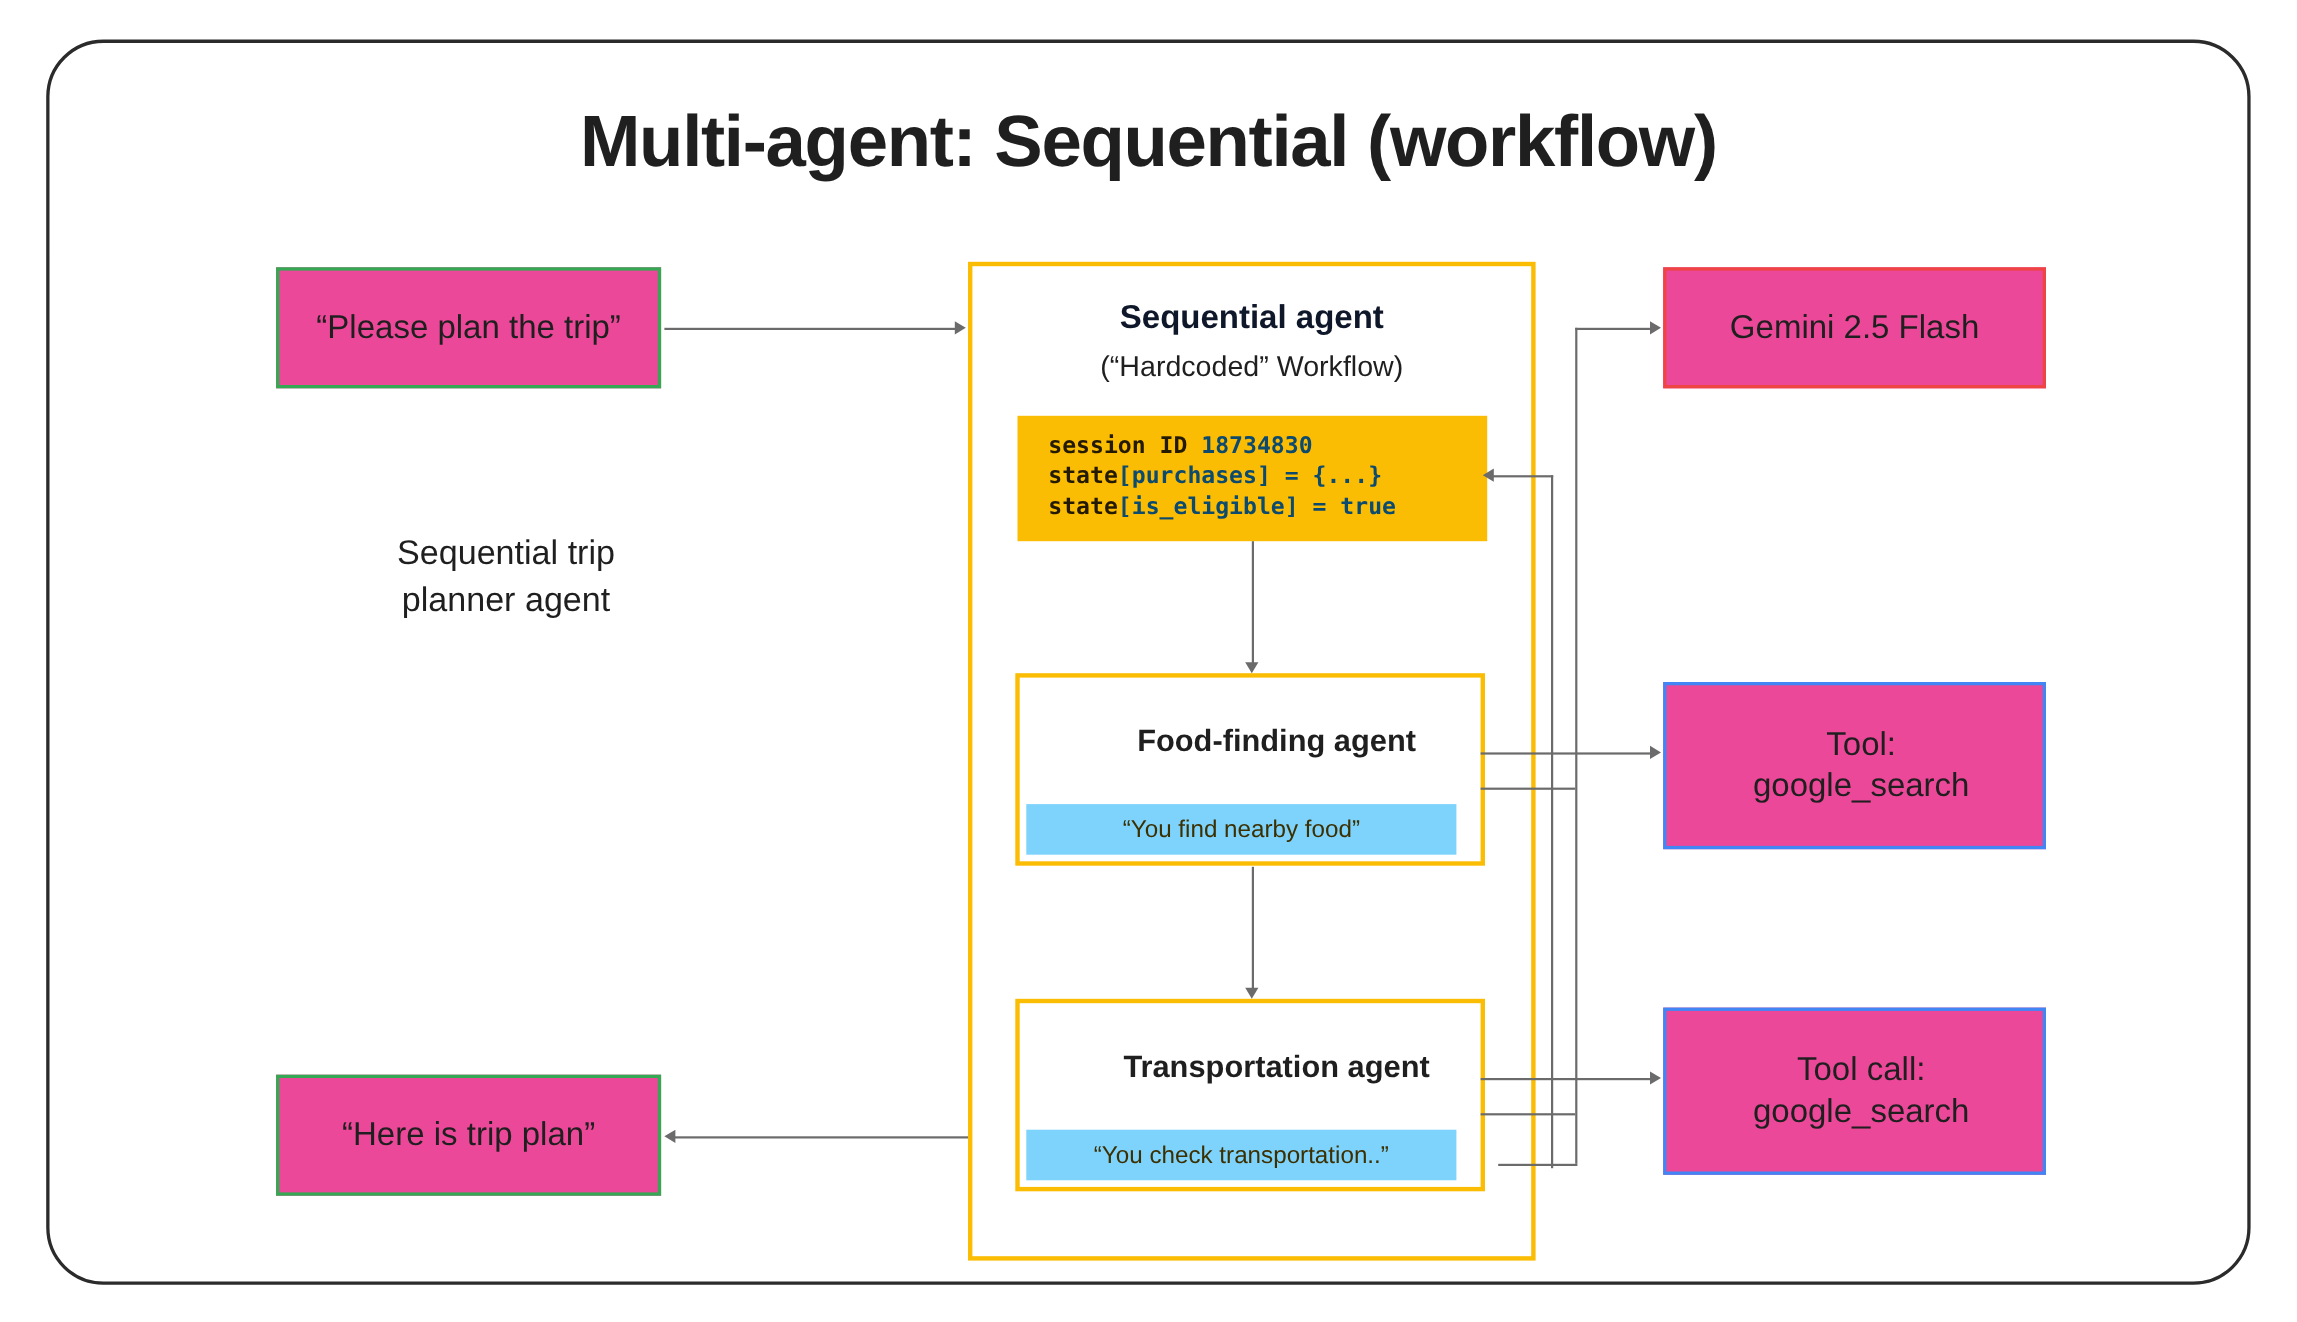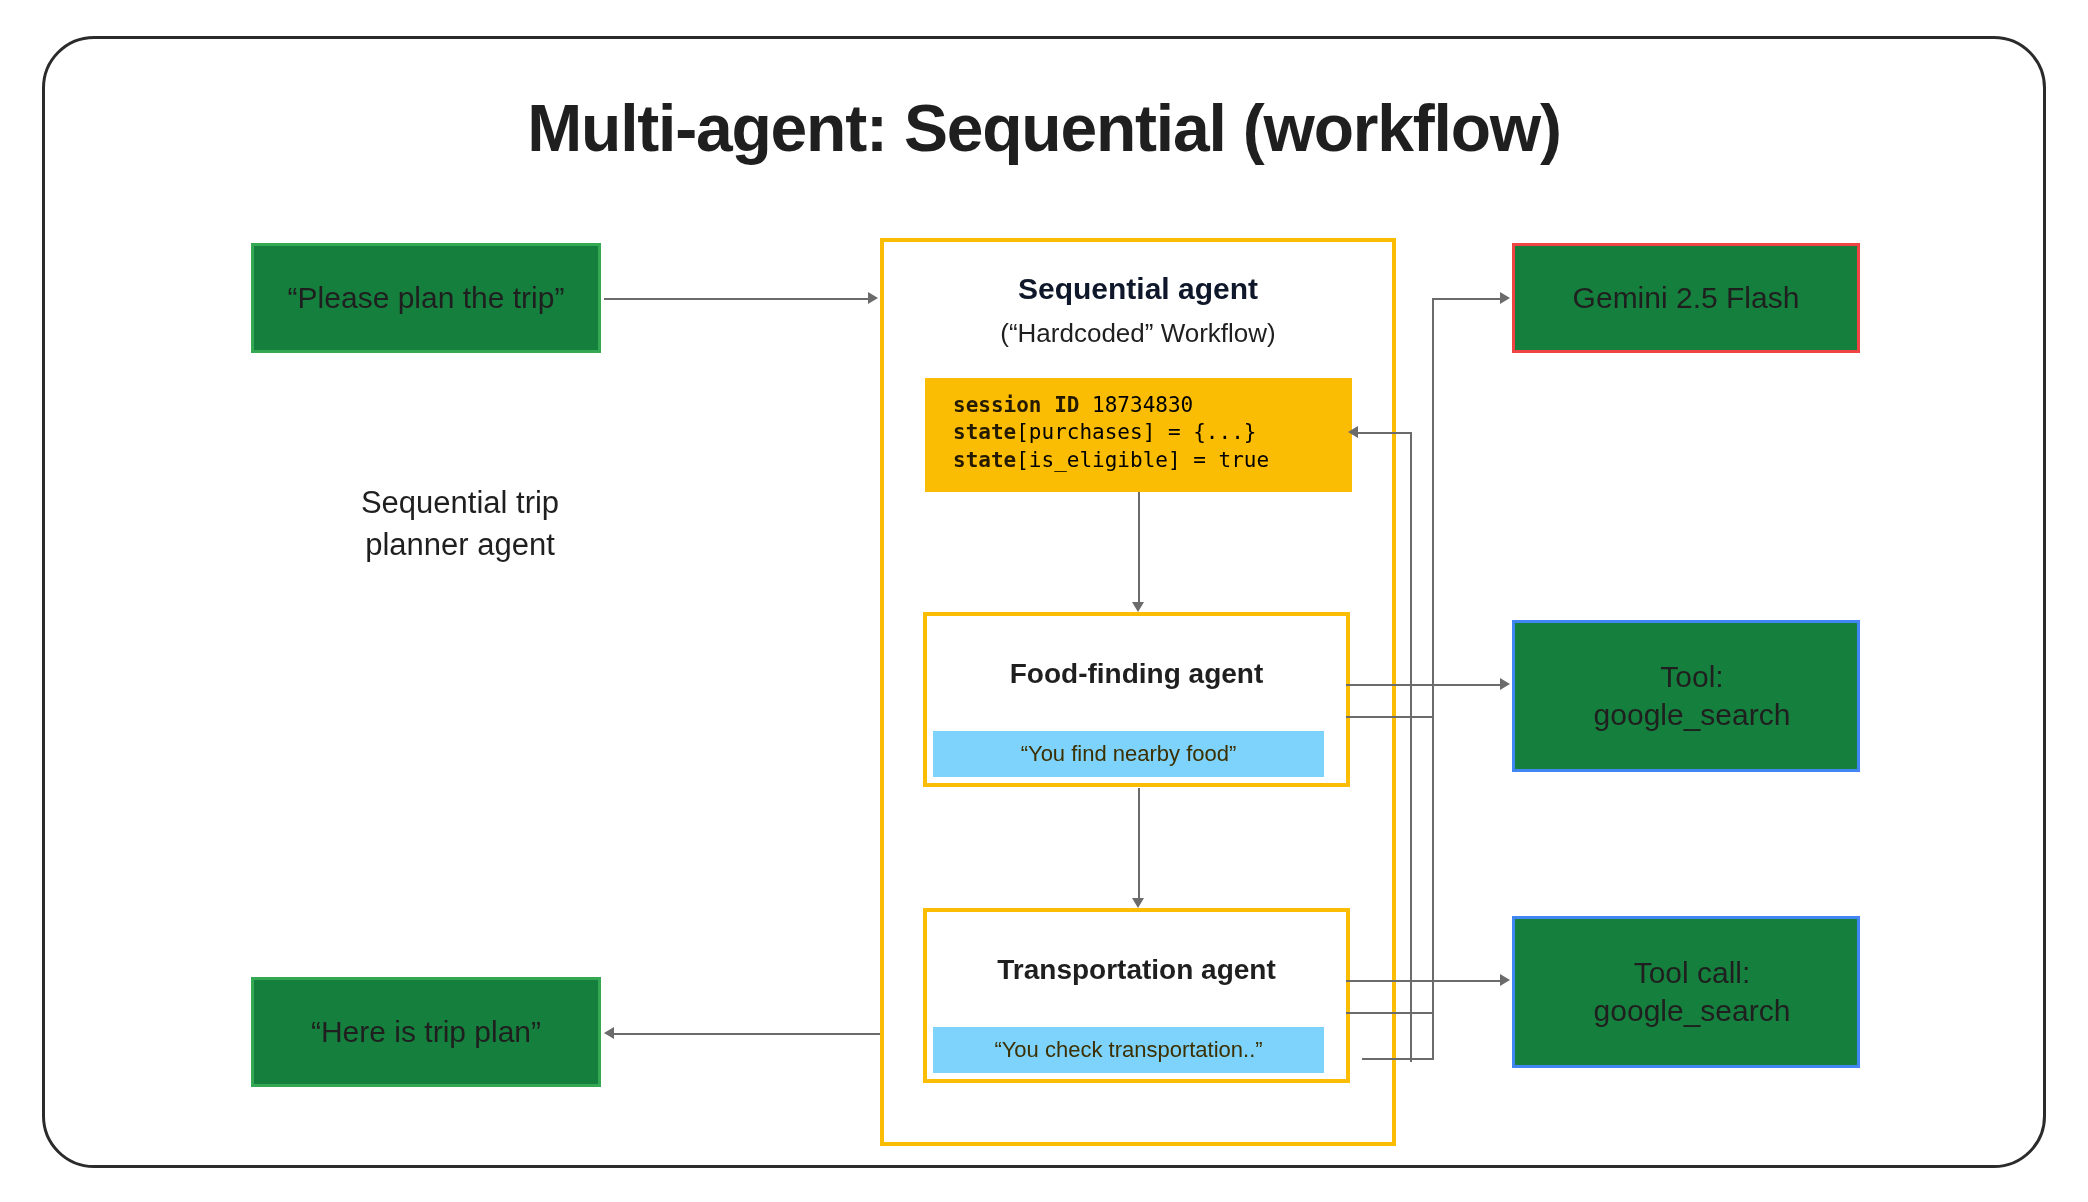--- a/index.html
+++ b/index.html
@@ -43,21 +43,21 @@
     font-weight: 700;
     letter-spacing: -1.2px;
     color: #1f1f1f;
     font-family: "Liberation Sans", sans-serif;
   }
 
   
   .box {
     position: absolute;
     box-sizing: border-box;
-    background: #15803d;
+    background: #ec4899;
     display: flex;
     align-items: center;
     justify-content: center;
     text-align: center;
     line-height: 1.28;
     color: #1f1f1f;
   }
   .box-green { border: 3px solid #34a853; }
   .box-red   { border: 3px solid #ef4444; text-align: center; }
   .box-blue  { border: 3px solid #4285f4; padding-left: 12px; }
@@ -123,39 +123,40 @@
     background: #fbbc04;
     box-sizing: border-box;
     padding: 14px 0 0 28px;
     font-family: "DejaVu Sans Mono", monospace;
     font-size: 21px;
     line-height: 1.30;
     color: #3c2f00;
     white-space: pre;
   }
   .session-block .k { font-weight: 700; color: #231a00; }
-  .session-block .v { font-weight: 400; color: #000000; }
+  .session-block .v { font-weight: 700; color: #0c4a6e; }
 
   
   .subagent {
     position: absolute;
     width: 427px;
     height: 175px;
     border: 4px solid #fbbc04;
     box-sizing: border-box;
     background: #ffffff;
   }
   .subagent-title {
     position: absolute;
     width: 100%;
     top: 42px;
     text-align: center;
     font-size: 28px;
     font-weight: 700;
     color: #1f1f1f;
+    padding-left: 24px;
   }
   .subagent-prompt {
     position: absolute;
     left: 6px;
     right: 22px;
     bottom: 6px;
     height: 46px;
     background: #7dd3fc;
     display: flex;
     align-items: center;

